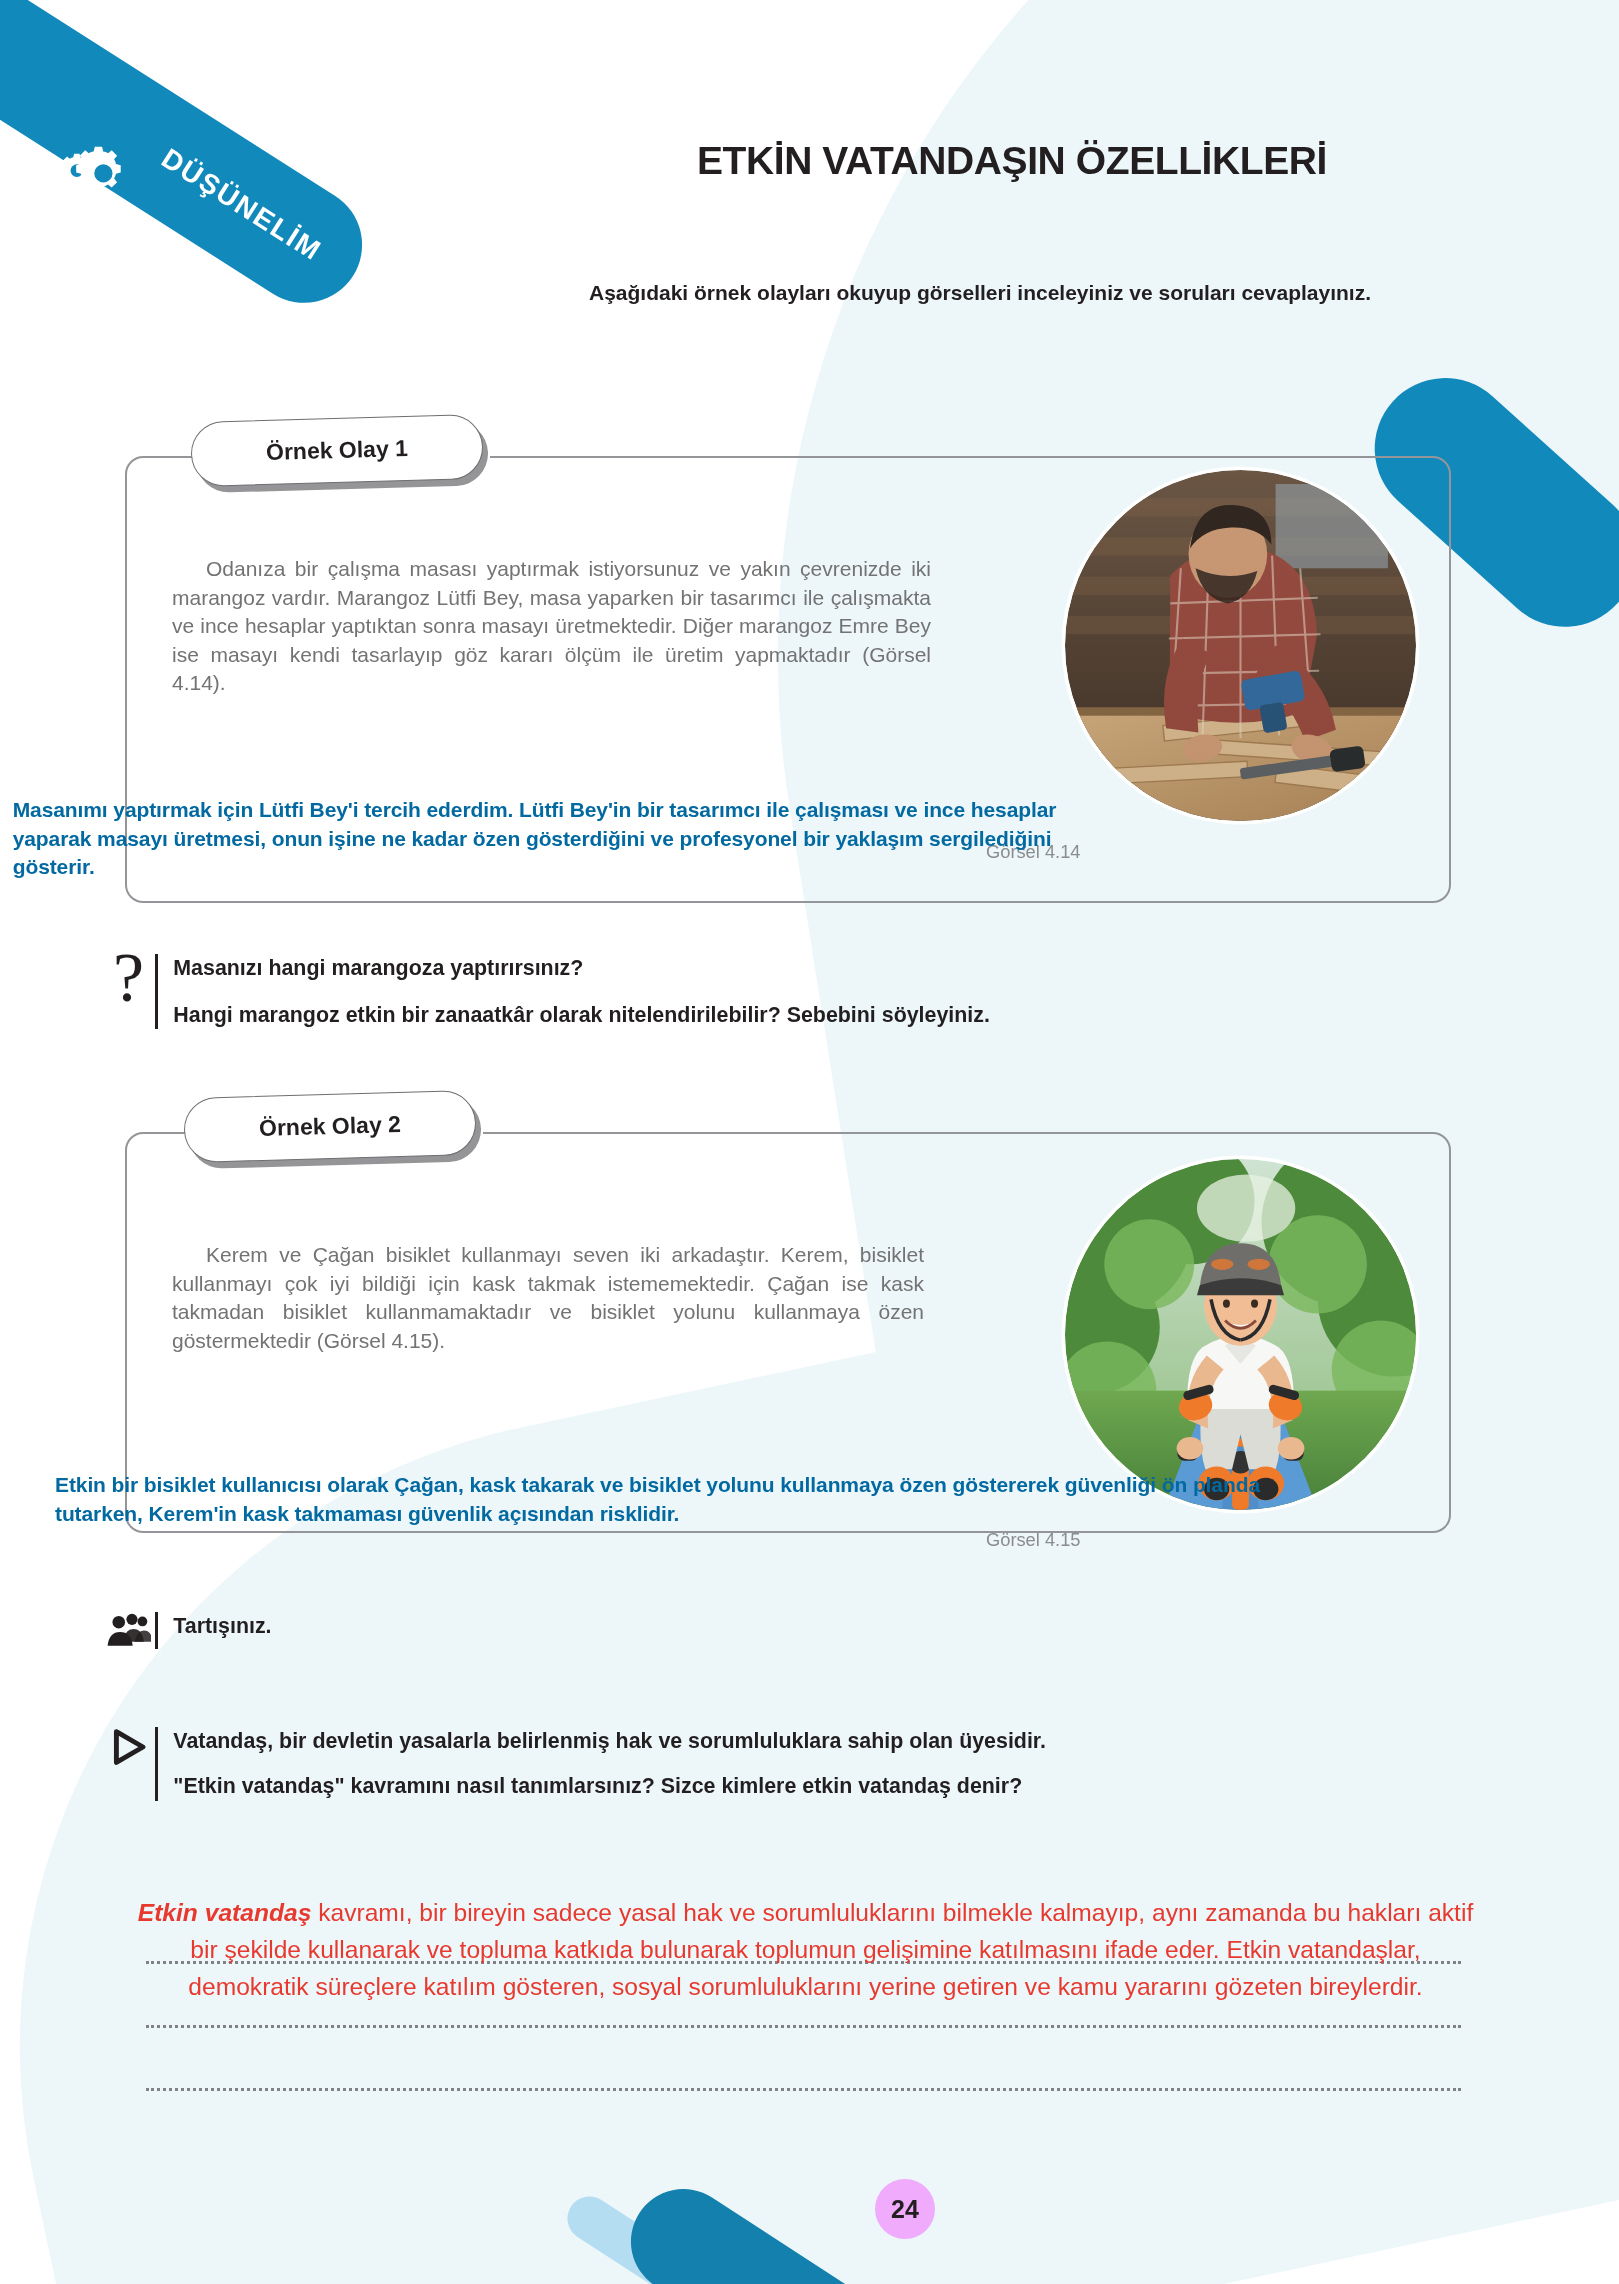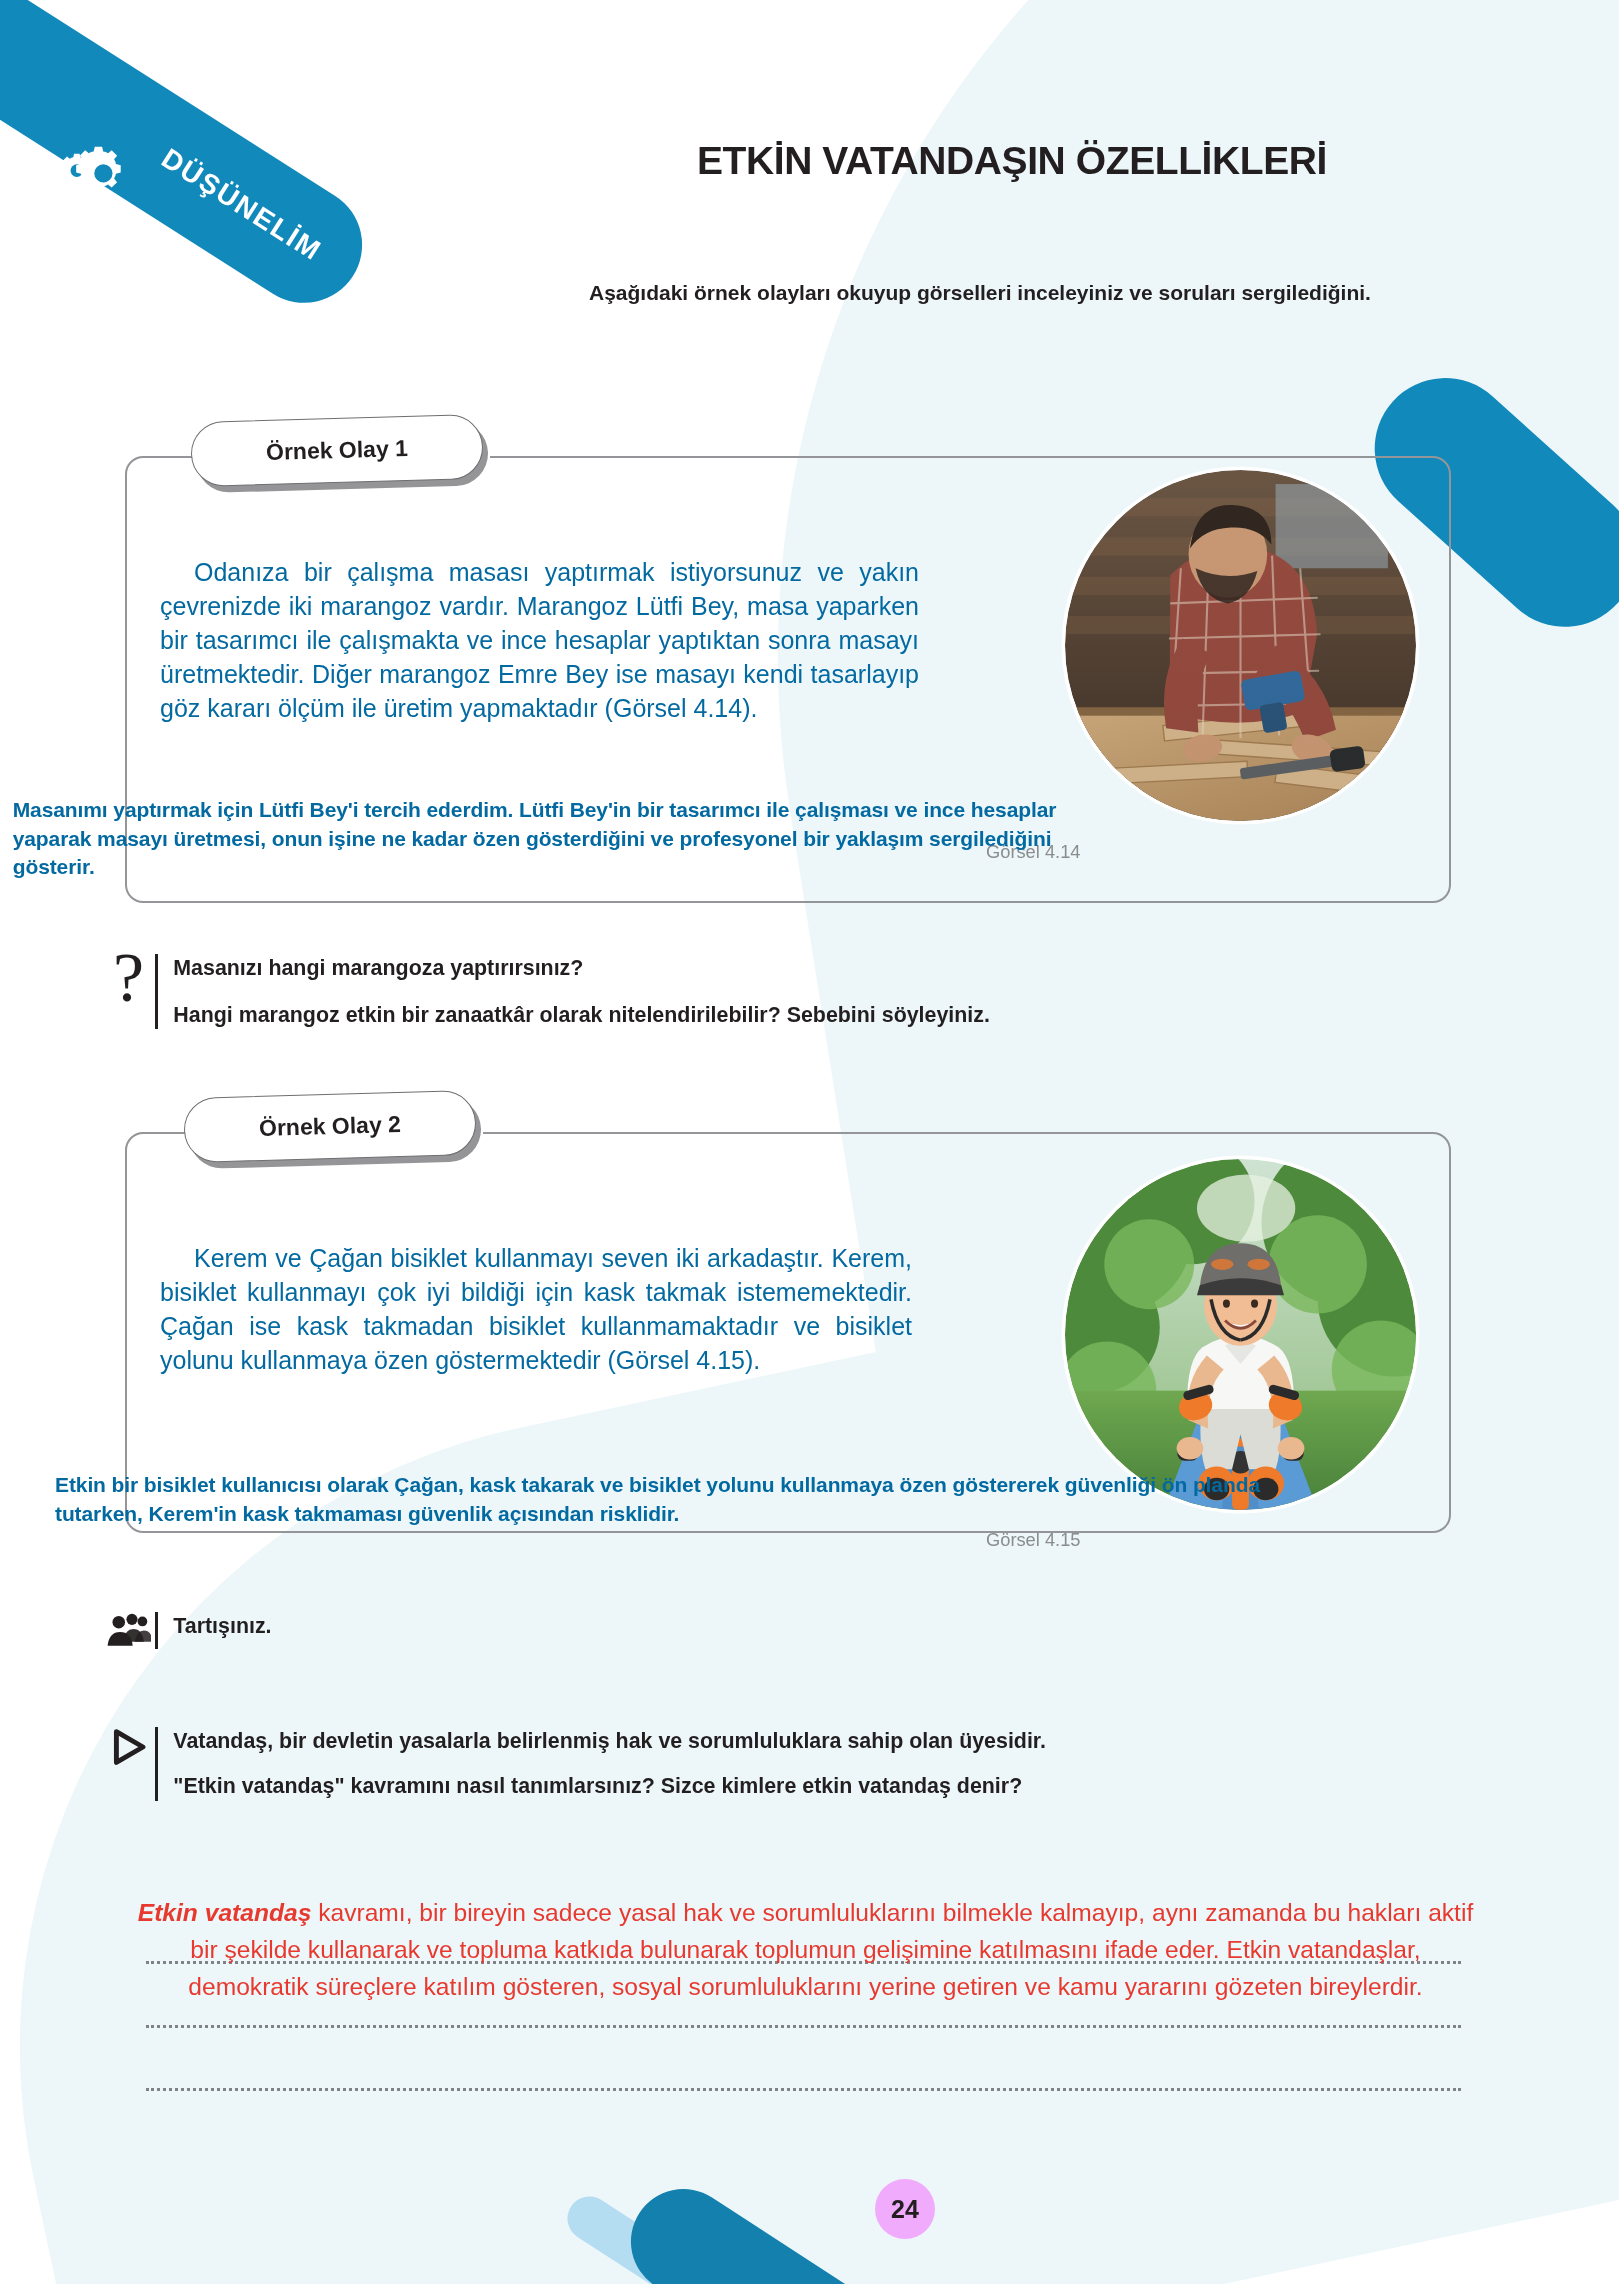--- a/index.html
+++ b/index.html
@@ -102,22 +102,23 @@
     font-size:23px;font-weight:700;color:#231f20;
     white-space:nowrap;
   }
   
   .tab-mask{
     position:absolute;z-index:8;background:#ffffff;
   }
 
   .case-body{
     position:absolute;z-index:9;
-    font-size:25px;line-height:1.36;color:#0369a1;
+    font-size:21px;line-height:1.36;color:#737373;
     text-align:justify;
+    margin-left:12px;
   }
   .case-body p{margin:0;text-indent:34px;}
 
   
   .photo-circle{
     position:absolute;z-index:10;
     border-radius:50%;
     overflow:hidden;
     box-shadow:0 0 0 3.5px #ffffff;
   }
@@ -216,21 +217,21 @@
 
       <path d="M78 66 l0-12 8-2 a18 18 0 0 1 3-8 l-5-6 9-9 6 5 a18 18 0 0 1 8-3 l2-8 12 0 2 8 a18 18 0 0 1 8 3 l6-5 9 9 -5 6 a18 18 0 0 1 3 8 l8 2 0 12 -8 2 a18 18 0 0 1 -3 8 l5 6 -9 9 -6-5 a18 18 0 0 1 -8 3 l-2 8 -12 0 -2-8 a18 18 0 0 1 -8-3 l-6 5 -9-9 5-6 a18 18 0 0 1 -3-8 z" transform="translate(-14,-6) scale(0.86)"></path>
       <circle cx="92" cy="52" r="13" fill="#1289bb"></circle>
     </g>
   </svg>
 </div>
 
 <div id="right-blob"></div>
 
 <div id="page-title">ETKİN VATANDAŞIN ÖZELLİKLERİ</div>
-<div id="intro">Aşağıdaki örnek olayları okuyup görselleri inceleyiniz ve soruları sergilediğini.</div>
+<div id="intro">Aşağıdaki örnek olayları okuyup görselleri inceleyiniz ve soruları cevaplayınız.</div>
 
 <div class="case-box" style="left:125px;top:456px;width:1322px;height:443px;"></div>
 <div class="tab-mask" style="left:195px;top:446px;width:295px;height:18.3px;"></div>
 <div class="case-tab" style="left:191px;top:418px;width:290px;height:63px;">
   <span>Örnek Olay 1</span>
 </div>
 
 <div class="case-body" style="left:160px;top:555px;width:759px;">
   <p>Odanıza bir çalışma masası yaptırmak istiyorsunuz ve yakın çevrenizde iki marangoz vardır. Marangoz Lütfi Bey, masa yaparken bir tasarımcı ile çalışmakta ve ince hesaplar yaptıktan sonra masayı üretmektedir. Diğer marangoz Emre Bey ise masayı kendi tasarlayıp göz kararı ölçüm ile üretim yapmaktadır (Görsel 4.14).</p>
 </div>

